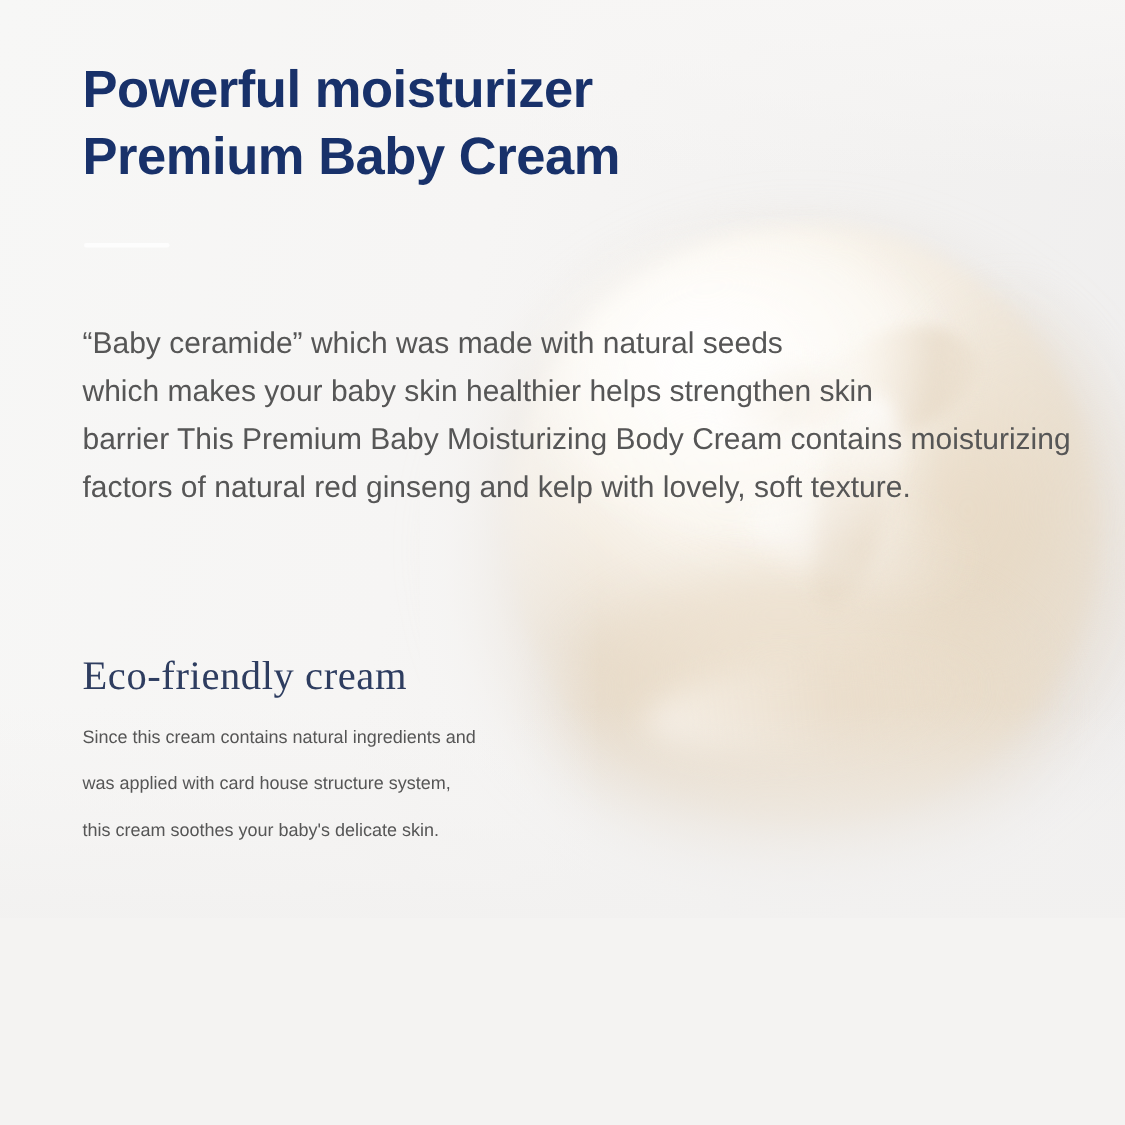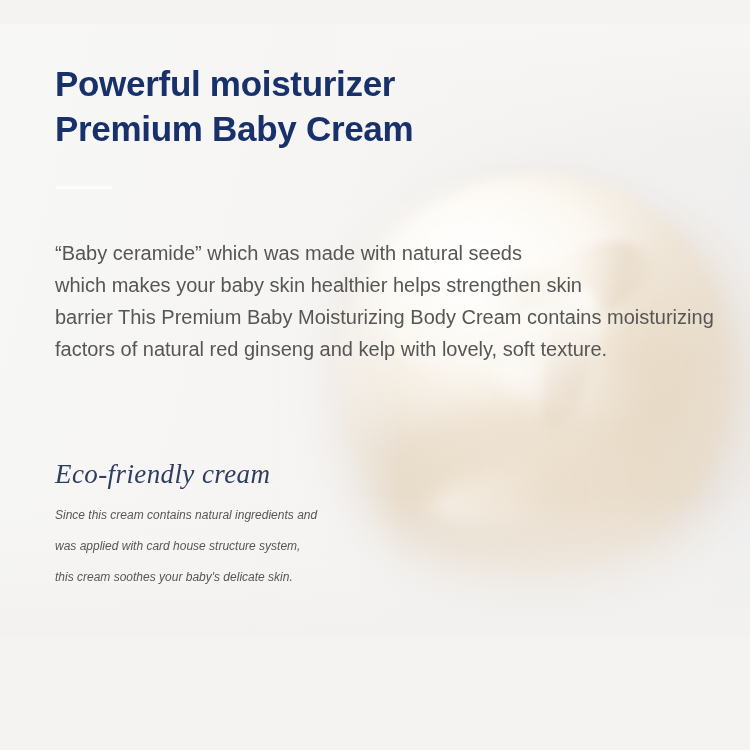--- a/index.html
+++ b/index.html
@@ -14,21 +14,20 @@
     font-family: "Liberation Sans", sans-serif;
   }
 
   #page {
     position: relative;
     width: 750px;
     height: 612px;
     overflow: hidden;
     background:
       linear-gradient(105deg, #f7f7f6 0%, #f6f5f4 40%, #f2f1f0 70%, #efeeee 100%);
-    margin-top: 24px;
   }
 
   
   .photo-layer {
     position: absolute;
     inset: 0;
     overflow: hidden;
     pointer-events: none;
   }
 
@@ -266,21 +265,20 @@
     font-family: "Liberation Sans", sans-serif;
     font-size: 20px;
     font-weight: 400;
     line-height: 32px;
     white-space: pre-line;
   }
 
   .section {
     position: absolute;
     left: 55px;
-    font-style: italic;
   }
   .section-eco { top: 435px; }
   .section-moisture { top: 613px; }
 
   .section-title {
     margin: 0 0 9px 0;
     color: #2e3d60;
     font-family: "Liberation Serif", serif;
     font-size: 27px;
     font-weight: 400;

